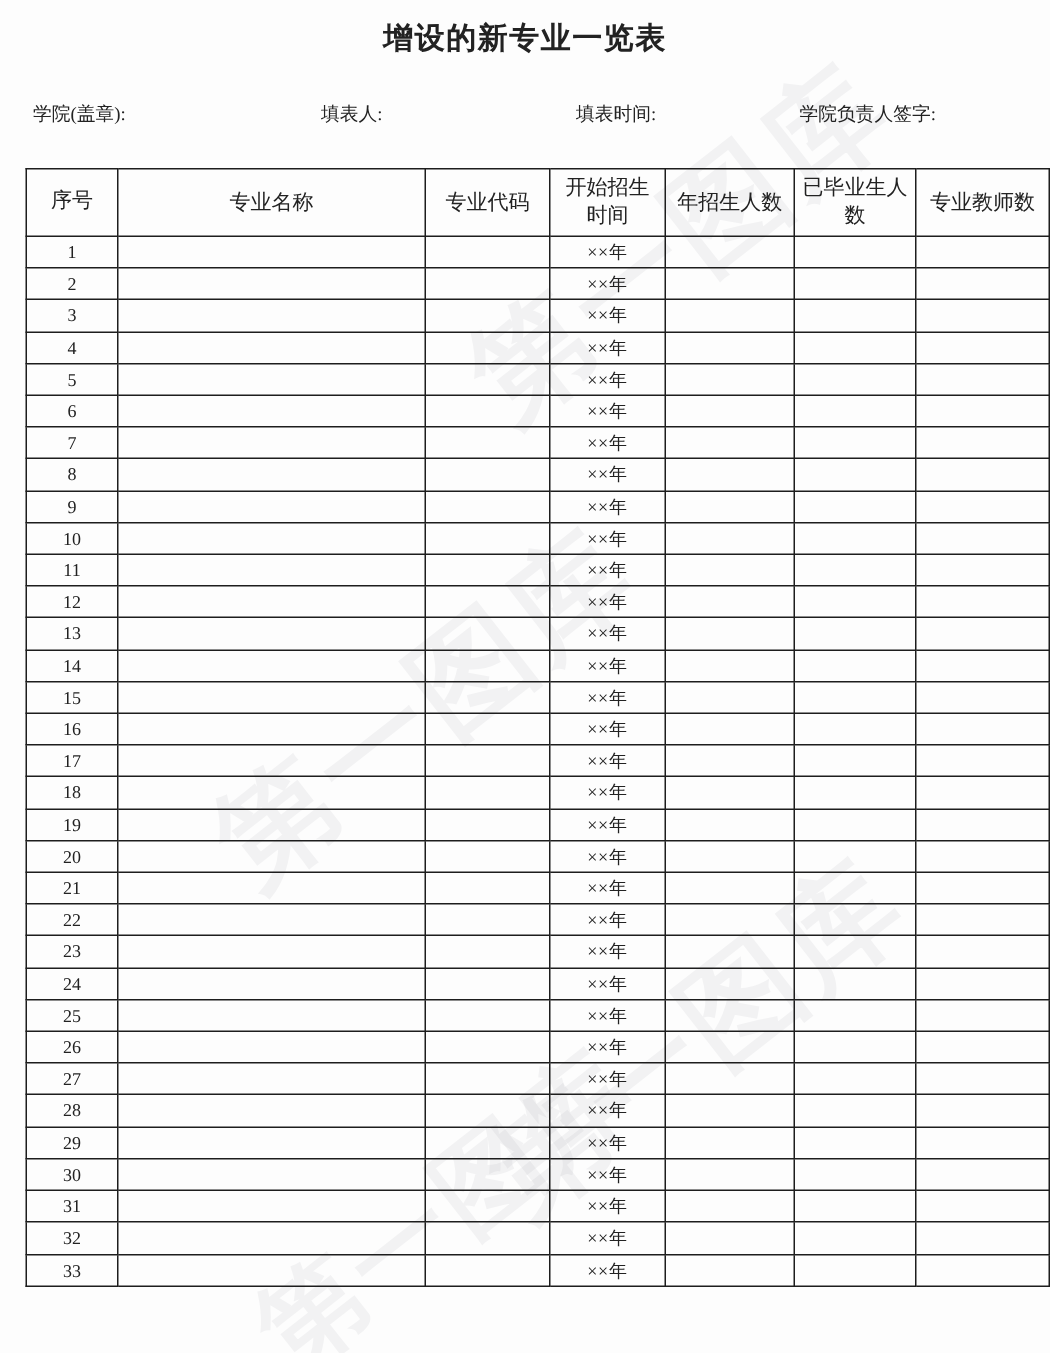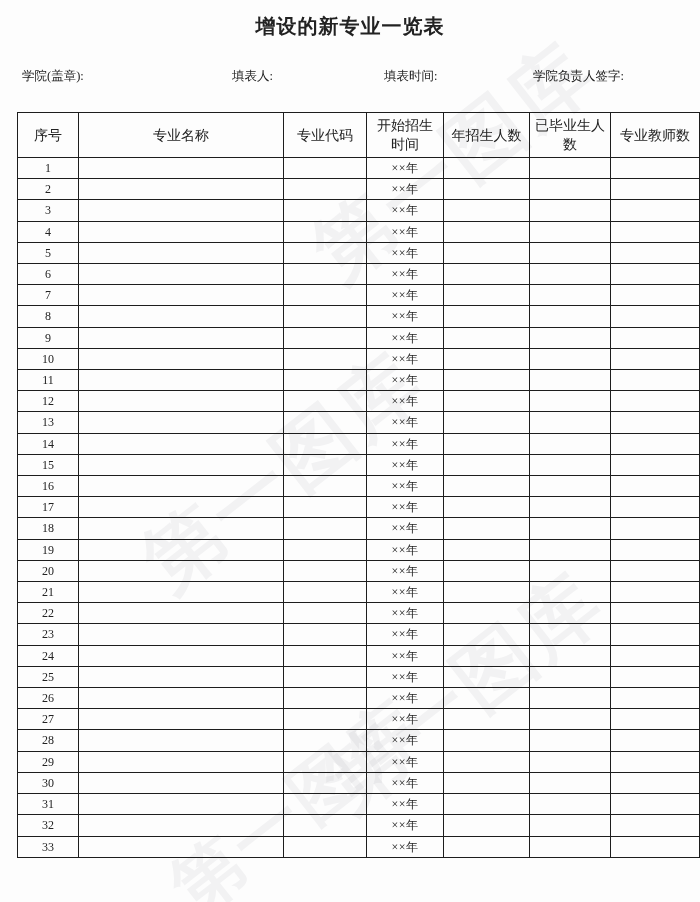--- a/index.html
+++ b/index.html
@@ -62,21 +62,21 @@
     width: 700px;
     height: 20px;
     font-size: 12.5px;
     line-height: 20px;
   }
   .meta-item {
     position: absolute;
     white-space: nowrap;
   }
   .meta-0 { left: 22px; }
-  .meta-1 { left: 232px; }
+  .meta-1 { left: 214px; }
   .meta-2 { left: 384px; }
   .meta-3 { left: 533px; }
 
   
   .table-wrap {
     position: absolute;
     left: 17px;
     top: 112px;
     width: 649px;
   }
@@ -106,21 +106,21 @@
     line-height: 20.2px;
   }
   td.c-idx  { width: 56px; }
   td.c-name { width: 200px; }
   td.c-code { width: 78px; }
   td.c-start{ width: 72px; font-size: 12.5px; letter-spacing: 0.5px; }
   td.c-enroll{ width: 81px; }
   td.c-grad { width: 76px; }
   td.c-teach{ width: 84px; }
 
-  th.c-idx  { width: 56px; }
+  th.c-idx  { width: 56px; font-family: Liberation Mono, monospace; }
   th.c-name { width: 200px; }
   th.c-code { width: 78px; }
   th.c-start{ width: 72px; }
   th.c-enroll{ width: 81px; }
   th.c-grad { width: 76px; }
   th.c-teach{ width: 84px; }
 
   .hdr-wrap-2 { display: inline-block; max-width: 62px; }
   .hdr-wrap-3 { display: inline-block; max-width: 66px; }
   .hdr-wrap-4 { display: inline-block; max-width: 74px; text-align: right; }

